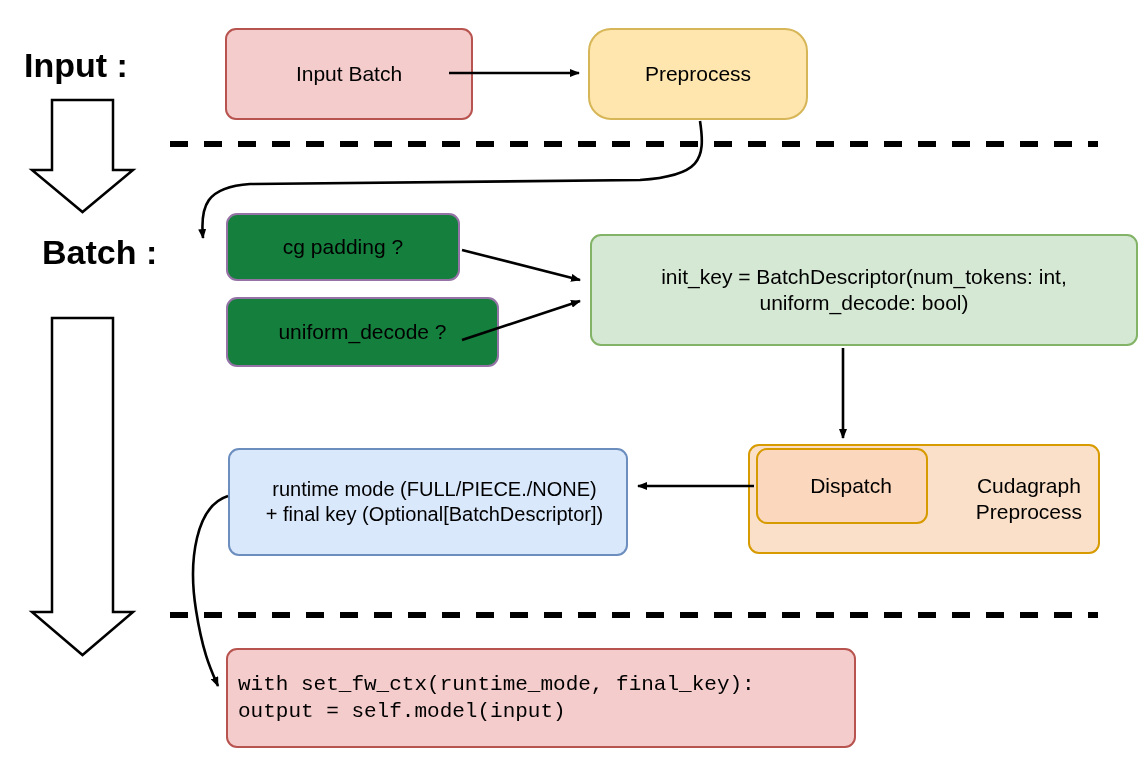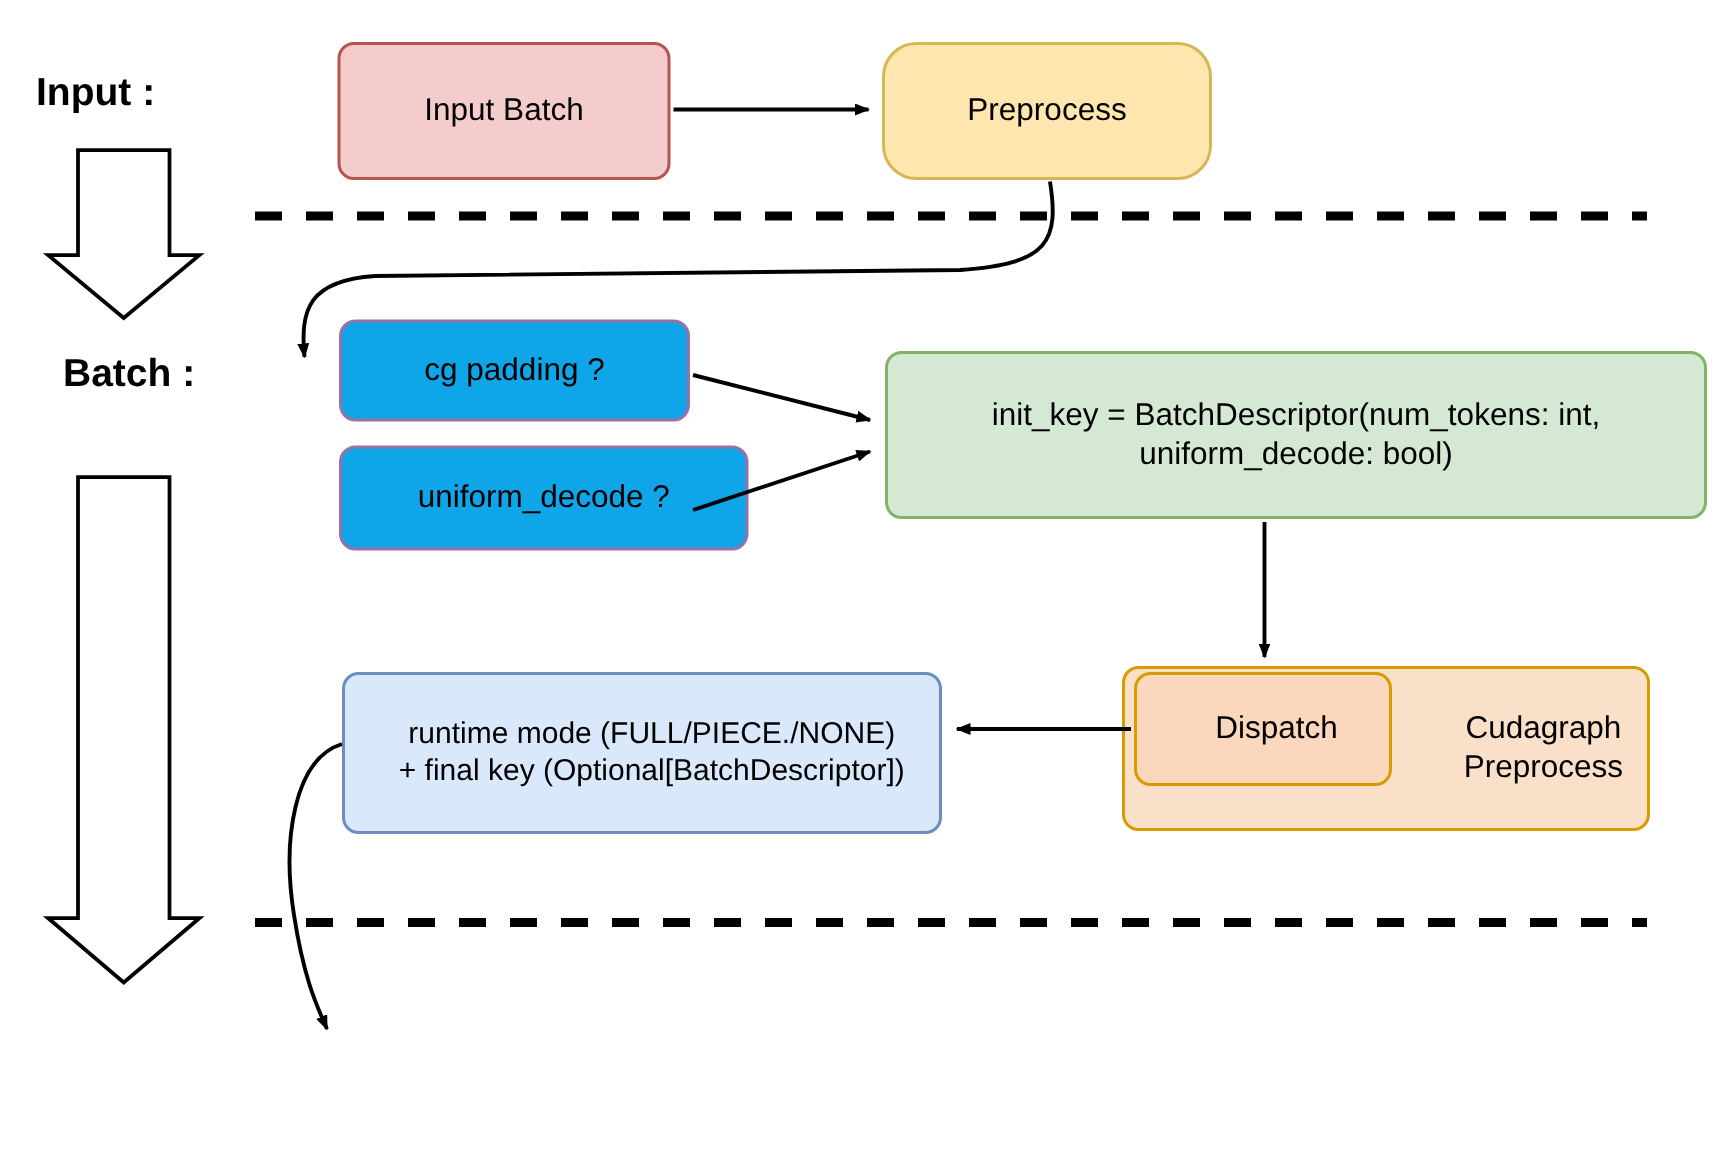--- a/index.html
+++ b/index.html
@@ -15,21 +15,21 @@
     width: 1142px;
     height: 770px;
     background: #ffffff;
     overflow: hidden;
   }
   
   .stage-label {
     position: absolute;
     font-family: "Liberation Sans", sans-serif;
     font-weight: bold;
-    font-size: 26px;
+    font-size: 34px;
     color: #000000;
     white-space: nowrap;
     letter-spacing: 0px;
   }
   
   .node {
     position: absolute;
     box-sizing: border-box;
     border-radius: 11px;
     border-style: solid;
@@ -43,21 +43,21 @@
     line-height: 1.25;
     color: #000000;
   }
   .node .node-text {
     display: block;
     width: 100%;
     white-space: pre-line;
   }
   .node.pink   { background: #f5cccc; border-color: #b85450; }
   .node.yellow { background: #ffe6ae; border-color: #d6b656; }
-  .node.purple { background: #0ea5e9; border-color: #9673a6; }
+  .node.purple { background: #15803d; border-color: #9673a6; }
   .node.green  { background: #d5e8d4; border-color: #82b366; }
   .node.orange-outer { background: #fbe0c9; border-color: #d79b00; }
   .node.orange-inner { background: #fad7bd; border-color: #d79b00; }
   .node.blue   { background: #dae8fc; border-color: #6c8ebf; }
 
   .node.code {
     font-family: "Liberation Mono", "DejaVu Sans Mono", monospace;
     font-size: 21px;
     justify-content: flex-start;
     text-align: left;
@@ -80,21 +80,21 @@
 </head>
 <body>
 
 <div id="canvas">
 
   <div class="stage-label" style="left:24px; top:46px;">Input :</div>
 
   <div class="stage-label" style="left:42px; top:233px;">Batch :</div>
 
 
-  <div class="node pink" style="left:225px; top:28px; width:222px; height:92px;align-items:center;">
+  <div class="node pink" style="left:225px; top:28px; width:248px; height:92px;align-items:center;">
     <span class="node-text">Input Batch</span>
   </div>
 
   <div class="node yellow" style="left:588px; top:28px; width:220px; height:92px;border-radius:23px;">
     <span class="node-text">Preprocess</span>
   </div>
 
   <div class="node purple" style="left:226px; top:213px; width:234px; height:68px;">
     <span class="node-text">cg padding ?</span>
   </div>
@@ -115,20 +115,24 @@
 
   <div class="node orange-inner" style="left:756px; top:448px; width:172px; height:76px;padding-left:18px;">
     <span class="node-text">Dispatch</span>
   </div>
 
   <div class="node blue" style="left:228px; top:448px; width:400px; height:108px; font-size:20px;padding-left:13px;">
     <span class="node-text">runtime mode (FULL/PIECE./NONE)
 + final key (Optional[BatchDescriptor])</span>
   </div>
 
+  <div class="node pink code" style="left:226px; top:648px; width:630px; height:100px;">
+    <span class="node-text">with set_fw_ctx(runtime_mode, final_key):
+    output = self.model(input)</span>
+  </div>
 
   <svg class="overlay" viewBox="0 0 1142 770">
     <defs>
       <marker id="ah" markerWidth="10" markerHeight="8" refX="9" refY="4" orient="auto" markerUnits="userSpaceOnUse">
         <path d="M0,0 L10,4 L0,8 z" fill="#000000"></path>
       </marker>
     </defs>
 
     <line x1="170" y1="144" x2="1098" y2="144" stroke="#000000" stroke-width="6" stroke-dasharray="18 16"></line>
 

